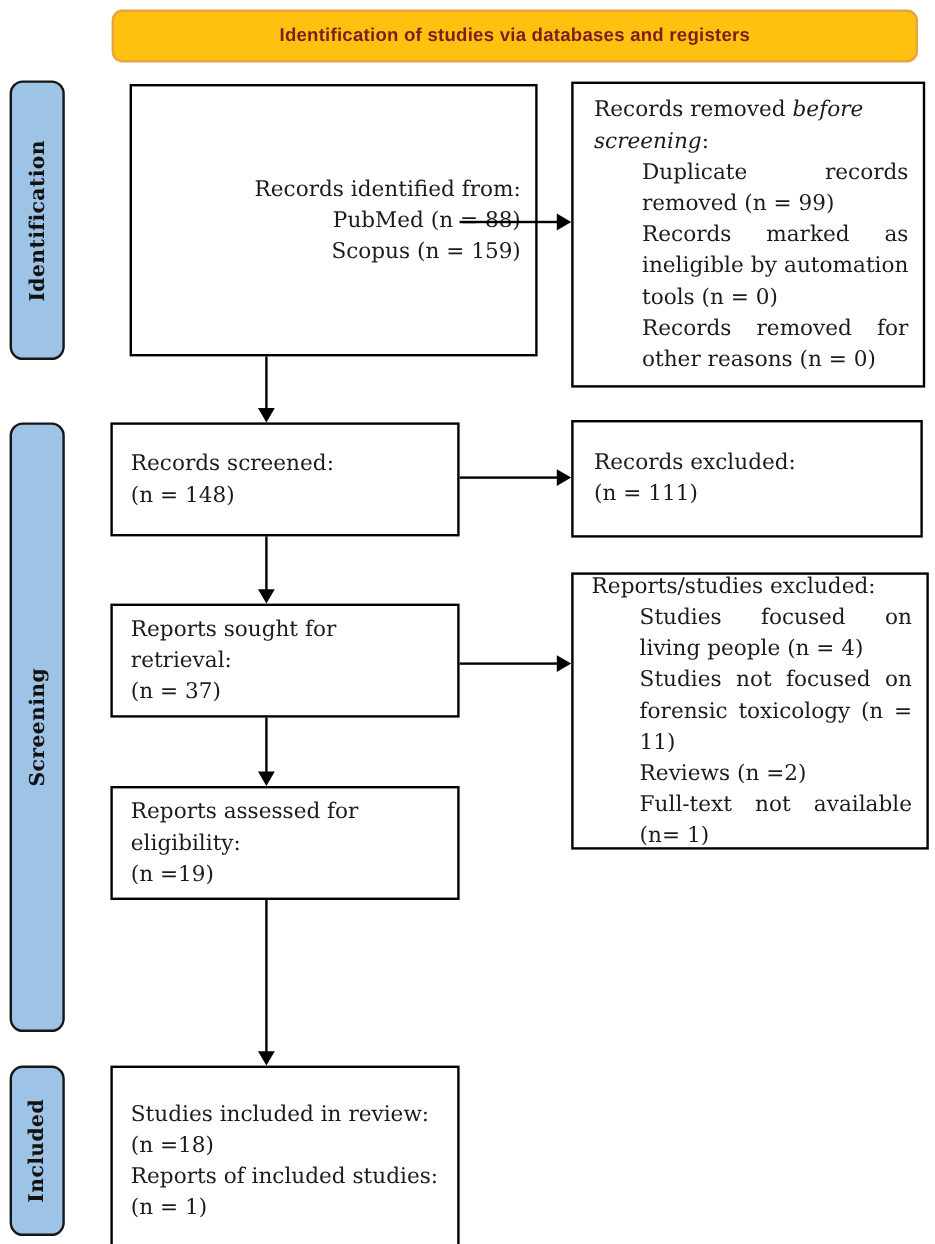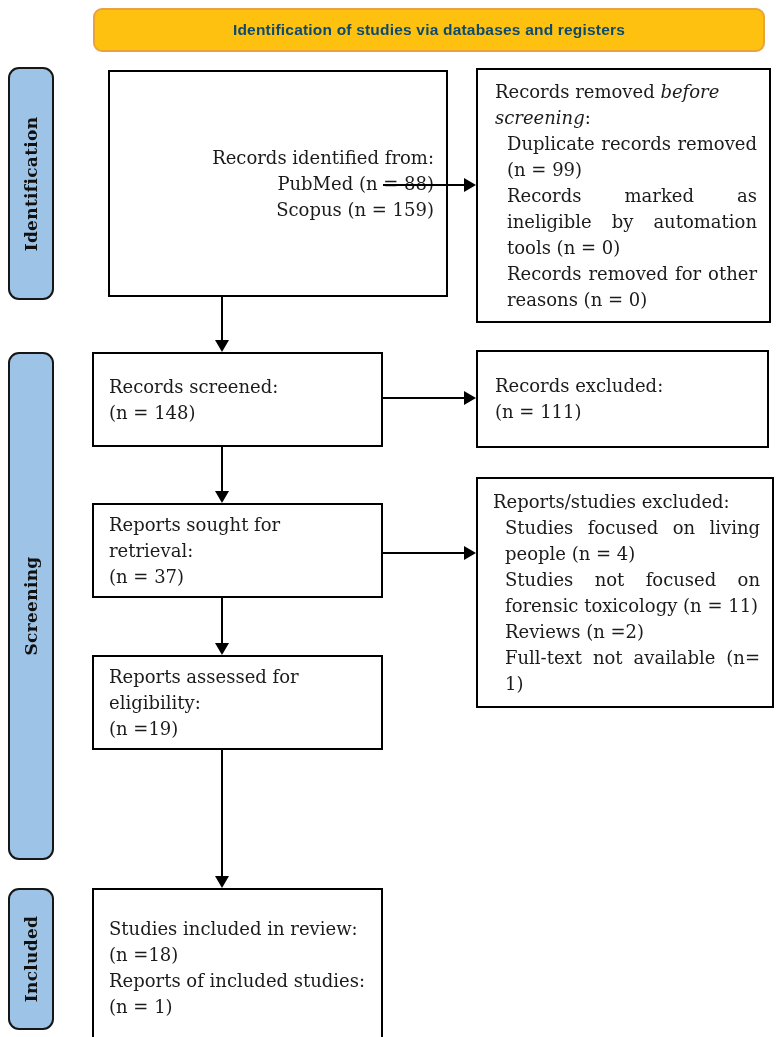--- a/index.html
+++ b/index.html
@@ -25,21 +25,21 @@
     background: #FFC110;
     border: 2px solid #E8A33D;
     border-radius: 9px;
     box-sizing: border-box;
     display: flex;
     align-items: center;
     justify-content: center;
     font-family: "Liberation Sans", sans-serif;
     font-weight: bold;
     font-size: 15.5px;
-    color: #0c4a6e;
+    color: #7f1d1d;
     letter-spacing: 0.2px;
   }
 
   
   .stage-bar {
     position: absolute;
     left: 8px;
     width: 46px;
     background: #9DC3E6;
     border: 2px solid #161616;
@@ -68,21 +68,21 @@
     border: 2px solid #000000;
     box-sizing: border-box;
     display: flex;
     flex-direction: column;
     justify-content: center;
     font-size: 18px;
     line-height: 26px;
     padding: 6px 12px 6px 15px;
   }
   .box .indent { margin-left: 42px; }
-  .box .item   { margin-left: 12px; text-align: justify; }
+  .box .item   { margin-left: 40px; text-align: justify; }
 
   .box-identified { left: 108px;  top: 70px;  width: 340px; height: 227px; align-items: flex-end; }
   .box-removed    { left: 476px; top: 68px;  width: 295px; height: 255px; padding-left: 17px; }
   .box-screened   { left: 92px;  top: 352px; width: 291px; height: 95px; }
   .box-excluded   { left: 476px; top: 350px; width: 293px; height: 98px; padding-left: 17px; }
   .box-sought     { left: 92px;  top: 503px; width: 291px; height: 95px; }
   .box-rexcluded  { left: 476px; top: 477px; width: 298px; height: 231px; }
   .box-assessed   { left: 92px;  top: 655px; width: 291px; height: 95px; }
   .box-included   { left: 92px;  top: 888px; width: 291px; height: 160px; }
 

